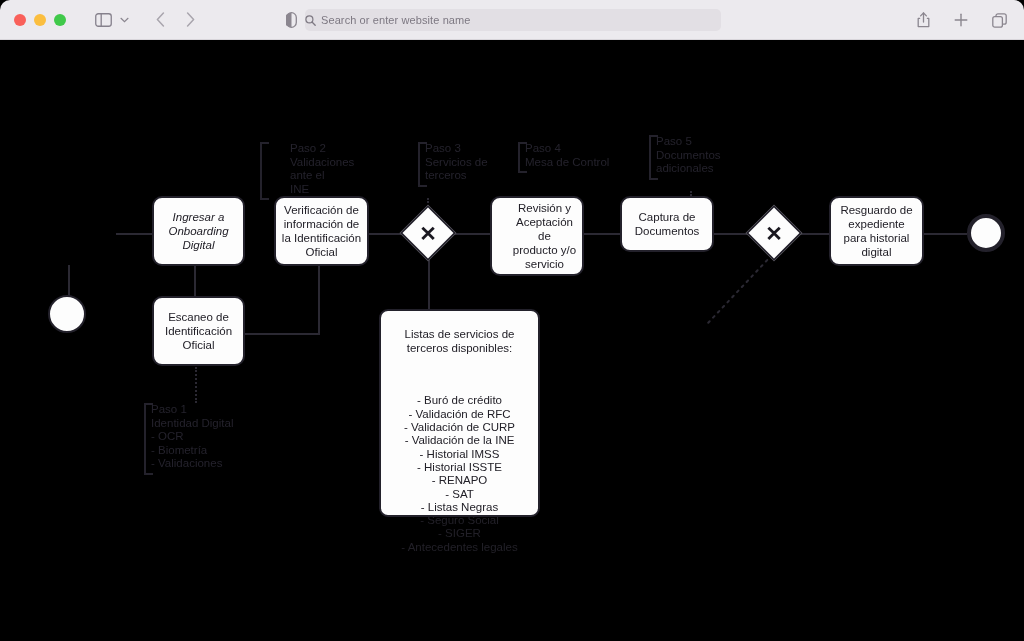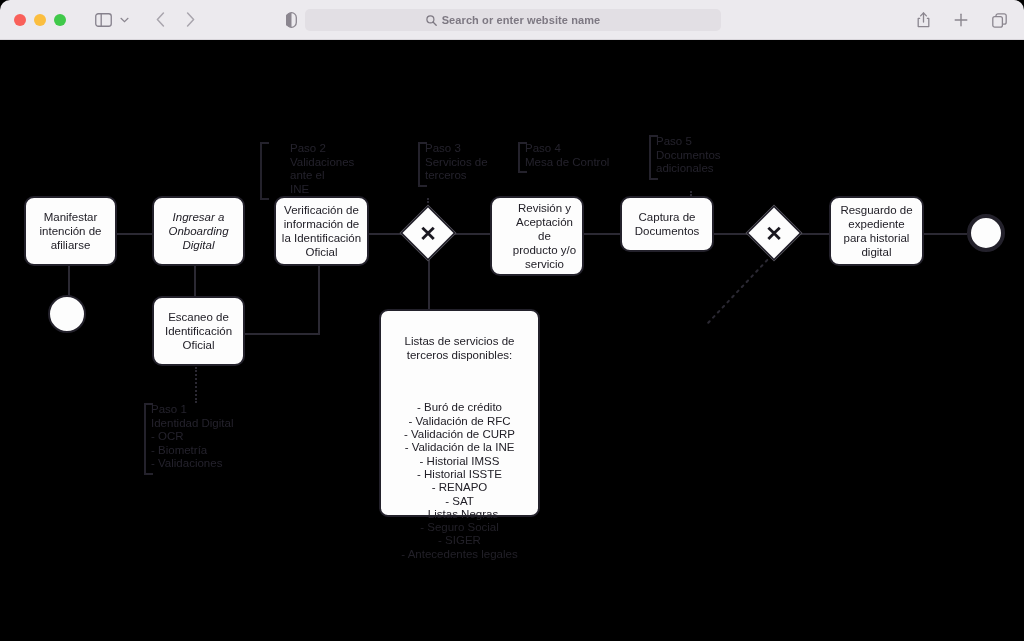--- a/index.html
+++ b/index.html
@@ -41,23 +41,22 @@
   #nav-back { margin-left: 16px; }
   #nav-fwd { margin-left: 4px; }
 
   #shield-icon { margin-left: 0px; }
 
   #addressbar {
     position: absolute; left: 305px; top: 9px;
     width: 416px; height: 22px;
     background: #e2dfe4;
     border-radius: 5px;
-    display: flex; align-items: center; justify-content: center;
+    display: flex; align-items: center; 
     gap: 5px;
-    font-weight: bold;
   }
   #addressbar .ph {
     font-size: 11px; color: #7d7882; letter-spacing: .1px;
   }
   #right-icons {
     position: absolute; right: 12px; top: 7px;
     display: flex; align-items: center; gap: 12px;
   }
 
   
@@ -86,21 +85,21 @@
   
   .listbox {
     position: absolute;
     background: #fdfdfd;
     border: 2px solid #23212b;
     border-radius: 9px;
     text-align: center;
     color: #222028;
     font-size: 11.5px;
     line-height: 13.3px;
-    padding: 11px 6px;
+    padding: 4px 6px;
     white-space: pre-line;
     z-index: 4;
   }
   
   .gateway {
     position: absolute;
     width: 40px; height: 40px;
     background: #fdfdfd;
     border: 2px solid #23212b;
     transform: rotate(45deg);
@@ -275,23 +274,20 @@
     <div class="event start" style="left:44px;top:254px;width:38px;height:38px;"></div>
     <div class="event end" style="left:963px;top:173px;width:38px;height:38px;"></div>
 
     <div class="gateway" style="left:404px;top:172px;">
       <span class="x">✕</span>
     </div>
     <div class="gateway" style="left:750px;top:172px;">
       <span class="x">✕</span>
     </div>
 
-    <div class="task" style="left:20px;top:155px;width:93px;height:70px;">Manifestar
-intención de
-afiliarse</div>
 
     <div class="task" style="left:148px;top:155px;width:93px;height:70px;font-style:italic;">Ingresar a
 Onboarding
 Digital</div>
 
     <div class="task" style="left:148px;top:255px;width:93px;height:70px;">Escaneo de
 Identificación
 Oficial</div>
 
     <div class="task" style="left:270px;top:155px;width:95px;height:70px;">Verificación de

